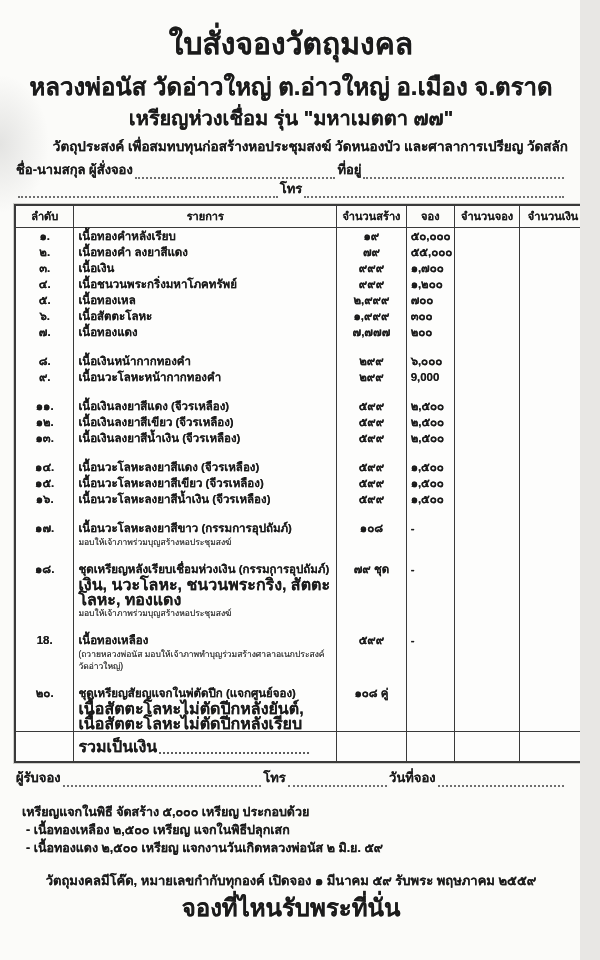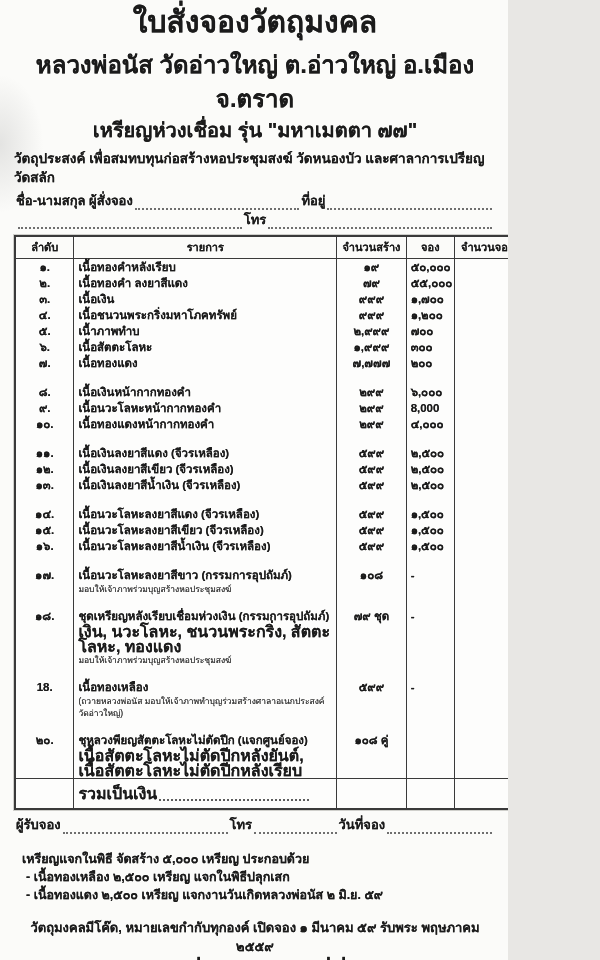--- a/index.html
+++ b/index.html
@@ -5,36 +5,36 @@
   html,body{margin:0;padding:0;}
   body{
     width:600px;height:960px;
     background:#e8e7e4;
     font-family:"Liberation Sans","DejaVu Sans",sans-serif;
     color:#1b1b1b;
     -webkit-font-smoothing:antialiased;
   }
   .page{
     position:relative;
-    width:508px;height:960px;
+    width:580px;height:960px;
     background:
       radial-gradient(ellipse at 0% 15%, rgba(120,120,120,.18), rgba(0,0,0,0) 6%),
       radial-gradient(ellipse at 100% 45%, rgba(120,120,120,.15), rgba(0,0,0,0) 5%),
       #fbfbf9;
     overflow:hidden;
     box-sizing:border-box;
-    padding:0 12px 0 14px;
+    padding:22px 12px 0 14px;
   }
   .blur{ text-shadow:0 0 .5px rgba(40,40,40,.85); }
 
   
   .title{ text-align:center; font-weight:bold; font-size:30px; line-height:40px; margin:2px 0 6px 0;}
   .temple{ text-align:center; font-weight:bold; font-size:24px; line-height:34px; }
   .edition{ text-align:center; font-weight:bold; font-size:20px; line-height:28px; margin-bottom:5px;}
-  .purpose{ text-align:left; font-weight:bold; font-size:13.5px; line-height:19px; margin-bottom:4px;}
+  .purpose{ text-align:right; font-weight:bold; font-size:13.5px; line-height:19px; margin-bottom:4px;}
 
   .fill-row{ display:flex; align-items:flex-end; font-size:13px; line-height:19px; font-weight:bold; padding:0 2px;}
   .fill-row .dots{ flex:1 1 auto; border-bottom:2px dotted #6f6f6f; height:14px; margin:0 2px;}
 
   
   table.order{
     width:574px;
     border-collapse:collapse;
     table-layout:fixed;
     margin-top:6px;
@@ -156,21 +156,21 @@
             <div>เนื้อชนวนพระกริ่งมหาโภคทรัพย์</div>
           </td>
           <td class="c-made">๙๙๙</td>
           <td class="c-price">๑,๒๐๐</td>
           <td class="c-resq"></td>
           <td class="c-resm"></td>
         </tr>
         <tr class="item-row">
           <td class="c-no">๕.</td>
           <td class="c-item">
-            <div>เนื้าภาพทำบ</div>
+            <div>เนื้อทองเหล</div>
           </td>
           <td class="c-made">๒,๙๙๙</td>
           <td class="c-price">๗๐๐</td>
           <td class="c-resq"></td>
           <td class="c-resm"></td>
         </tr>
         <tr class="item-row">
           <td class="c-no">๖.</td>
           <td class="c-item">
             <div>เนื้อสัตตะโลหะ</div>
@@ -207,31 +207,21 @@
           <td class="c-price">๖,๐๐๐</td>
           <td class="c-resq"></td>
           <td class="c-resm"></td>
         </tr>
         <tr class="item-row">
           <td class="c-no">๙.</td>
           <td class="c-item">
             <div>เนื้อนวะโลหะหน้ากากทองคำ</div>
           </td>
           <td class="c-made">๒๙๙</td>
-          <td class="c-price">8,000</td>
-          <td class="c-resq"></td>
-          <td class="c-resm"></td>
-        </tr>
-        <tr class="item-row">
-          <td class="c-no">๑๐.</td>
-          <td class="c-item">
-            <div>เนื้อทองแดงหน้ากากทองคำ</div>
-          </td>
-          <td class="c-made">๒๙๙</td>
-          <td class="c-price">๔,๐๐๐</td>
+          <td class="c-price">9,000</td>
           <td class="c-resq"></td>
           <td class="c-resm"></td>
         </tr>
         <tr class="gap">
           <td></td>
           <td></td>
           <td></td>
           <td></td>
           <td></td>
           <td></td>
@@ -366,21 +356,21 @@
           <td></td>
           <td></td>
           <td></td>
           <td></td>
           <td></td>
           <td></td>
         </tr>
         <tr class="item-row">
           <td class="c-no">๒๐.</td>
           <td class="c-item">
-            <div>ชุหลวงพียญสัตตะโลหะไม่ตัดปีก (แจกศูนย์จอง)</div>
+            <div>ชุดเหรียญสัยญแจกในพ่ตัดปีก (แจกศูนย์จอง)</div>
             <div class="note-normal">เนื้อสัตตะโลหะไม่ตัดปีกหลังยันต์, เนื้อสัตตะโลหะไม่ตัดปีกหลังเรียบ</div>
           </td>
           <td class="c-made">๑๐๘ คู่</td>
           <td class="c-price"></td>
           <td class="c-resq"></td>
           <td class="c-resm"></td>
         </tr>
       </tbody>
     <tfoot>
       <tr>

